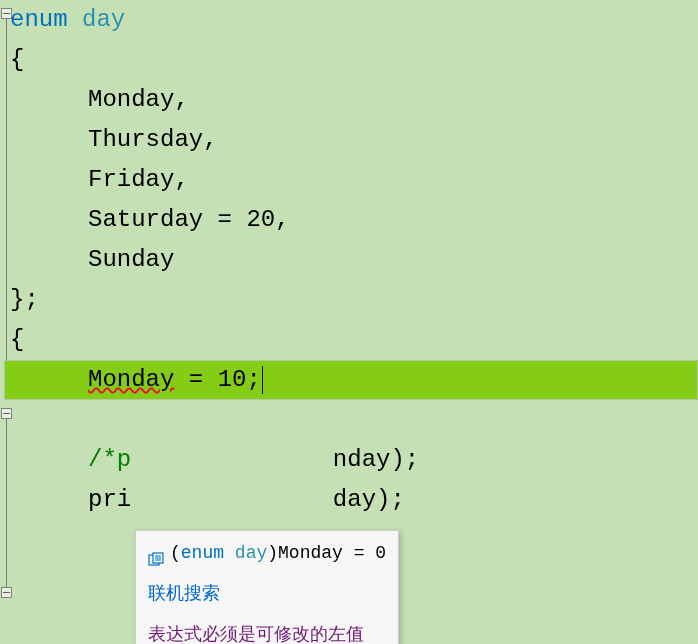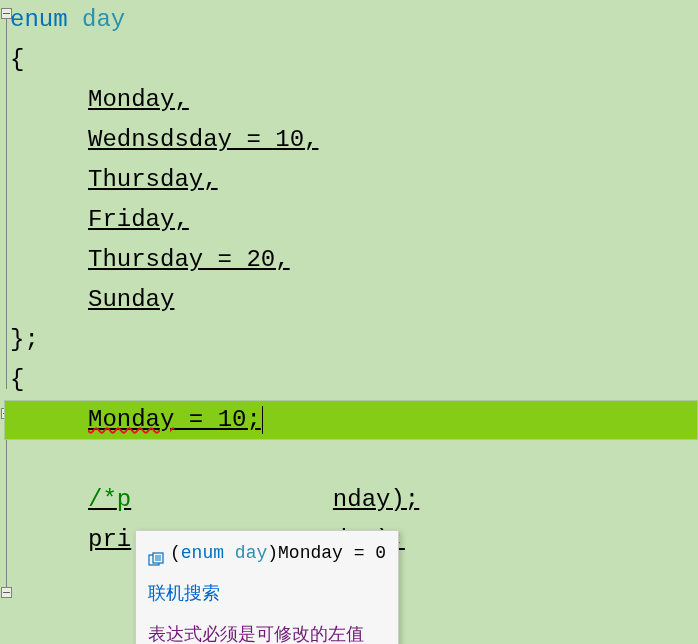--- a/index.html
+++ b/index.html
@@ -123,41 +123,40 @@
       color: #0066cc;
       cursor: pointer;
       margin-top: 12px;
       display: block;
     }
     .tooltip-error {
       color: #701a75;
       margin-top: 12px;
       display: block;
     }
-    .indent1 { padding-left: 84px; text-decoration: underline; }
+    .indent1 { padding-left: 84px; }
   </style>
 </head>
 <body>
 
 <div class="gutter">
   <div class="fold-box" style="top:8px"></div>
   <div class="fold-line" style="top:19px;height:370px"></div>
   <div class="fold-box" style="top:408px"></div>
   <div class="fold-line" style="top:419px;height:170px"></div>
   <div class="fold-box" style="top:587px"></div>
 </div>
 
 <div class="editor">
   <div class="code-line"><span class="kw-blue">enum</span> <span class="type-teal">day</span></div>
   <div class="code-line"><span>{</span></div>
   <div class="code-line indent1"><span>Monday,</span></div>
-  <div class="code-line indent1"><span>Wednsdsday = 10,</span></div>
   <div class="code-line indent1"><span>Thursday,</span></div>
   <div class="code-line indent1"><span>Friday,</span></div>
-  <div class="code-line indent1"><span>Thursday = 20,</span></div>
+  <div class="code-line indent1"><span>Saturday = 20,</span></div>
   <div class="code-line indent1"><span>Sunday</span></div>
   <div class="code-line"><span>};</span></div>
   <div class="code-line"><span>{</span></div>
   <div class="code-line indent1 highlighted-line"><span class="error-underline">Monday</span><span> = 10;</span><span class="cursor"></span></div>
   <div class="code-line"><span></span></div>
   <div class="code-line indent1"><span class="comment-green">/*</span><span class="comment-green">p</span><span style="visibility:hidden">rintf("%d", Mo</span><span>nday);</span></div>
   <div class="code-line indent1"><span>pri</span><span style="visibility:hidden">ntf("%d", Tues</span><span>day);</span></div>
 </div>
 
 <div class="tooltip">

